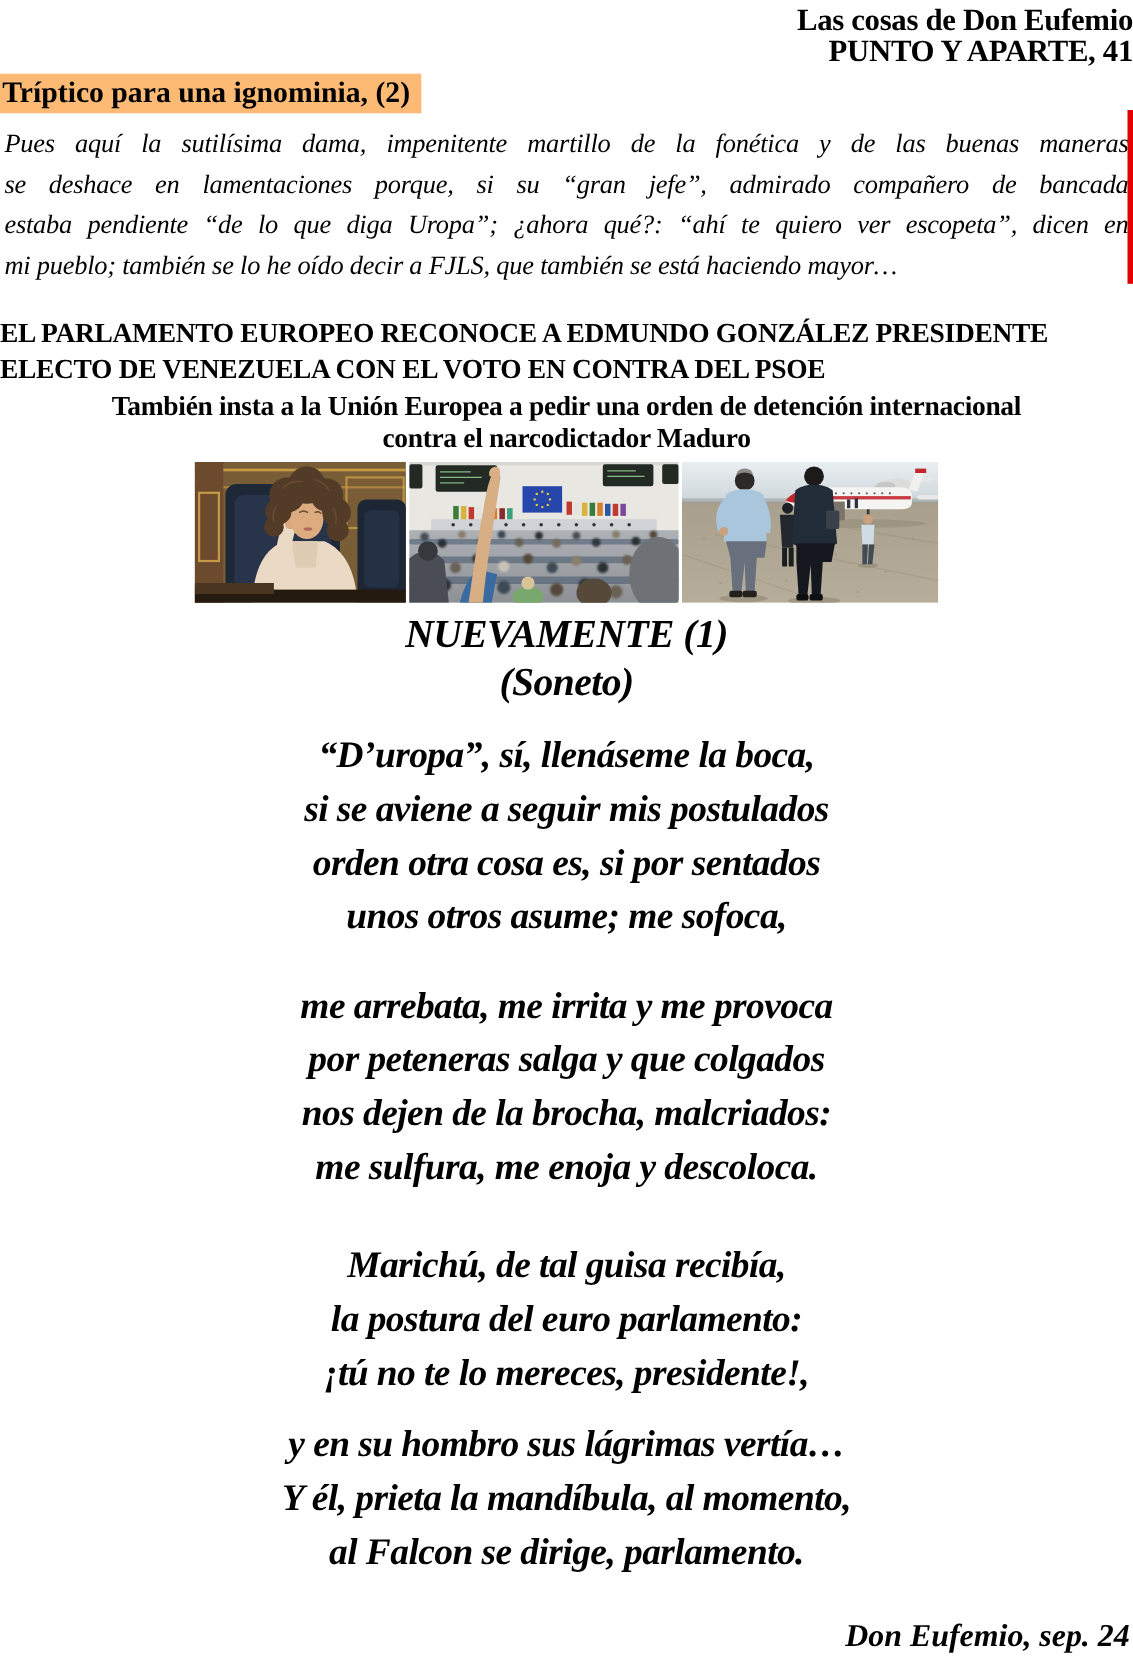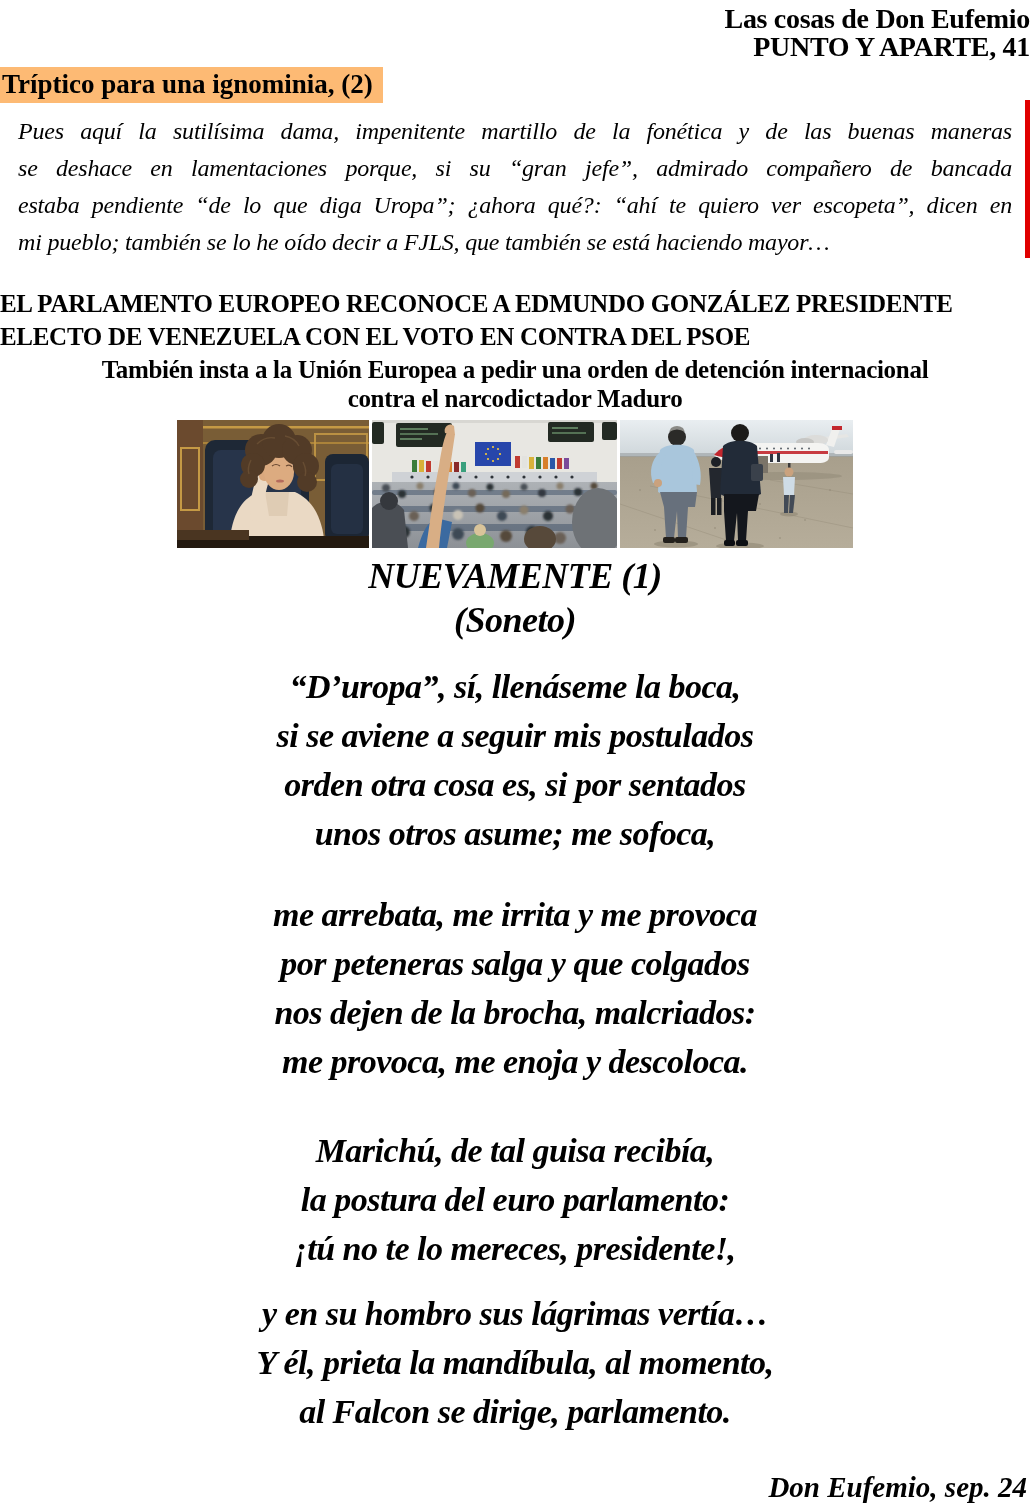--- a/index.html
+++ b/index.html
@@ -17,21 +17,21 @@
   }
   .doc-title.first{padding-top:5px;}
 
   .highlight-wrap{margin-top:6px;}
   .highlight{
     display:inline-block;font-weight:bold;
     font-size:27px;line-height:30px;
     padding:2px 10px 4px 2px;
   }
 
-  .intro{margin-top:10px;font-style:italic;font-size:24px;letter-spacing:-0.2px;padding:0 18px;}
+  .intro{margin-top:10px;font-style:italic;font-size:24px;letter-spacing:-0.2px;padding:0 4px;}
   .intro-line{line-height:37px;white-space:nowrap;}
   .intro-line.just{text-align:justify;text-align-last:justify;white-space:normal;}
 
   .headline{margin-top:26px;text-align:left;font-weight:bold;font-size:25px;line-height:33px;letter-spacing:-0.3px;}
   .subheadline{margin-top:2px;text-align:center;font-weight:bold;font-size:25px;line-height:29px;letter-spacing:-0.3px;}
 
   .photo-row{
     margin-top:7px;height:128px;
     display:flex;justify-content:center;align-items:flex-start;gap:3px;
   }
@@ -346,21 +346,21 @@
       <div class="pl">“D’uropa”, sí, llenáseme la boca,</div>
       <div class="pl">si se aviene a seguir mis postulados</div>
       <div class="pl">orden otra cosa es, si por sentados</div>
       <div class="pl">unos otros asume; me sofoca,</div>
     </div>
 
     <div class="stanza s2">
       <div class="pl">me arrebata, me irrita y me provoca</div>
       <div class="pl">por peteneras salga y que colgados</div>
       <div class="pl">nos dejen de la brocha, malcriados:</div>
-      <div class="pl">me provoca, me enoja y descoloca.</div>
+      <div class="pl">me sulfura, me enoja y descoloca.</div>
     </div>
 
     <div class="stanza s3">
       <div class="pl">Marichú, de tal guisa recibía,</div>
       <div class="pl">la postura del euro parlamento:</div>
       <div class="pl">¡tú no te lo mereces, presidente!,</div>
     </div>
 
     <div class="stanza s4">
       <div class="pl">y en su hombro sus lágrimas vertía…</div>

